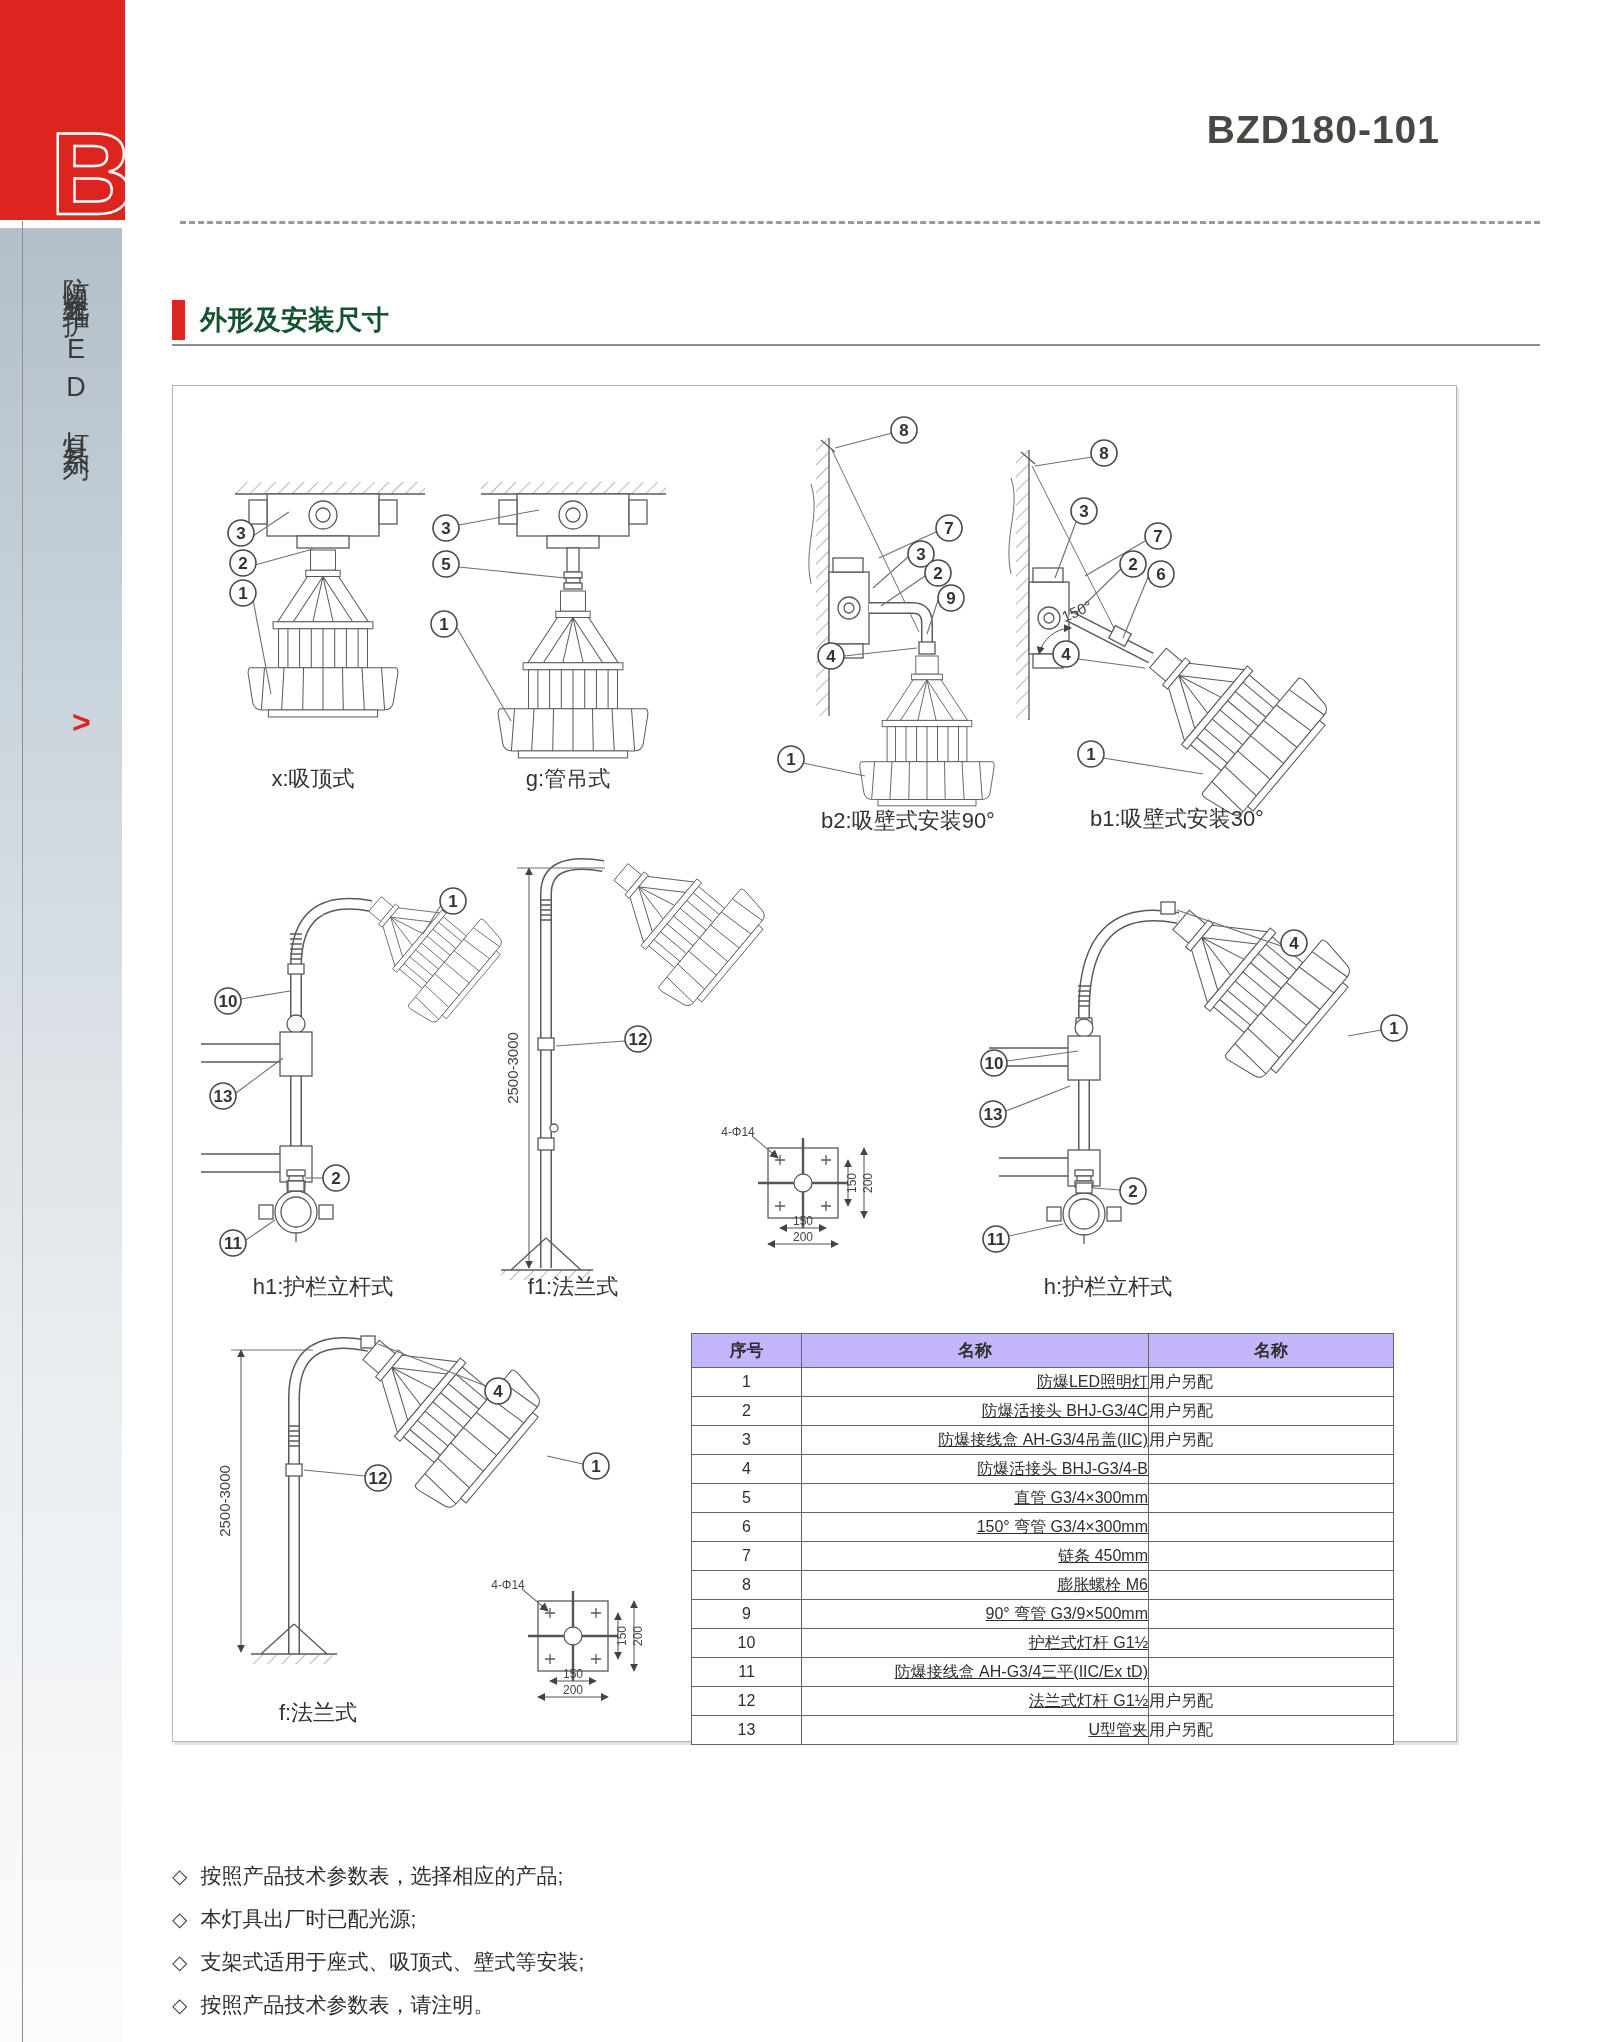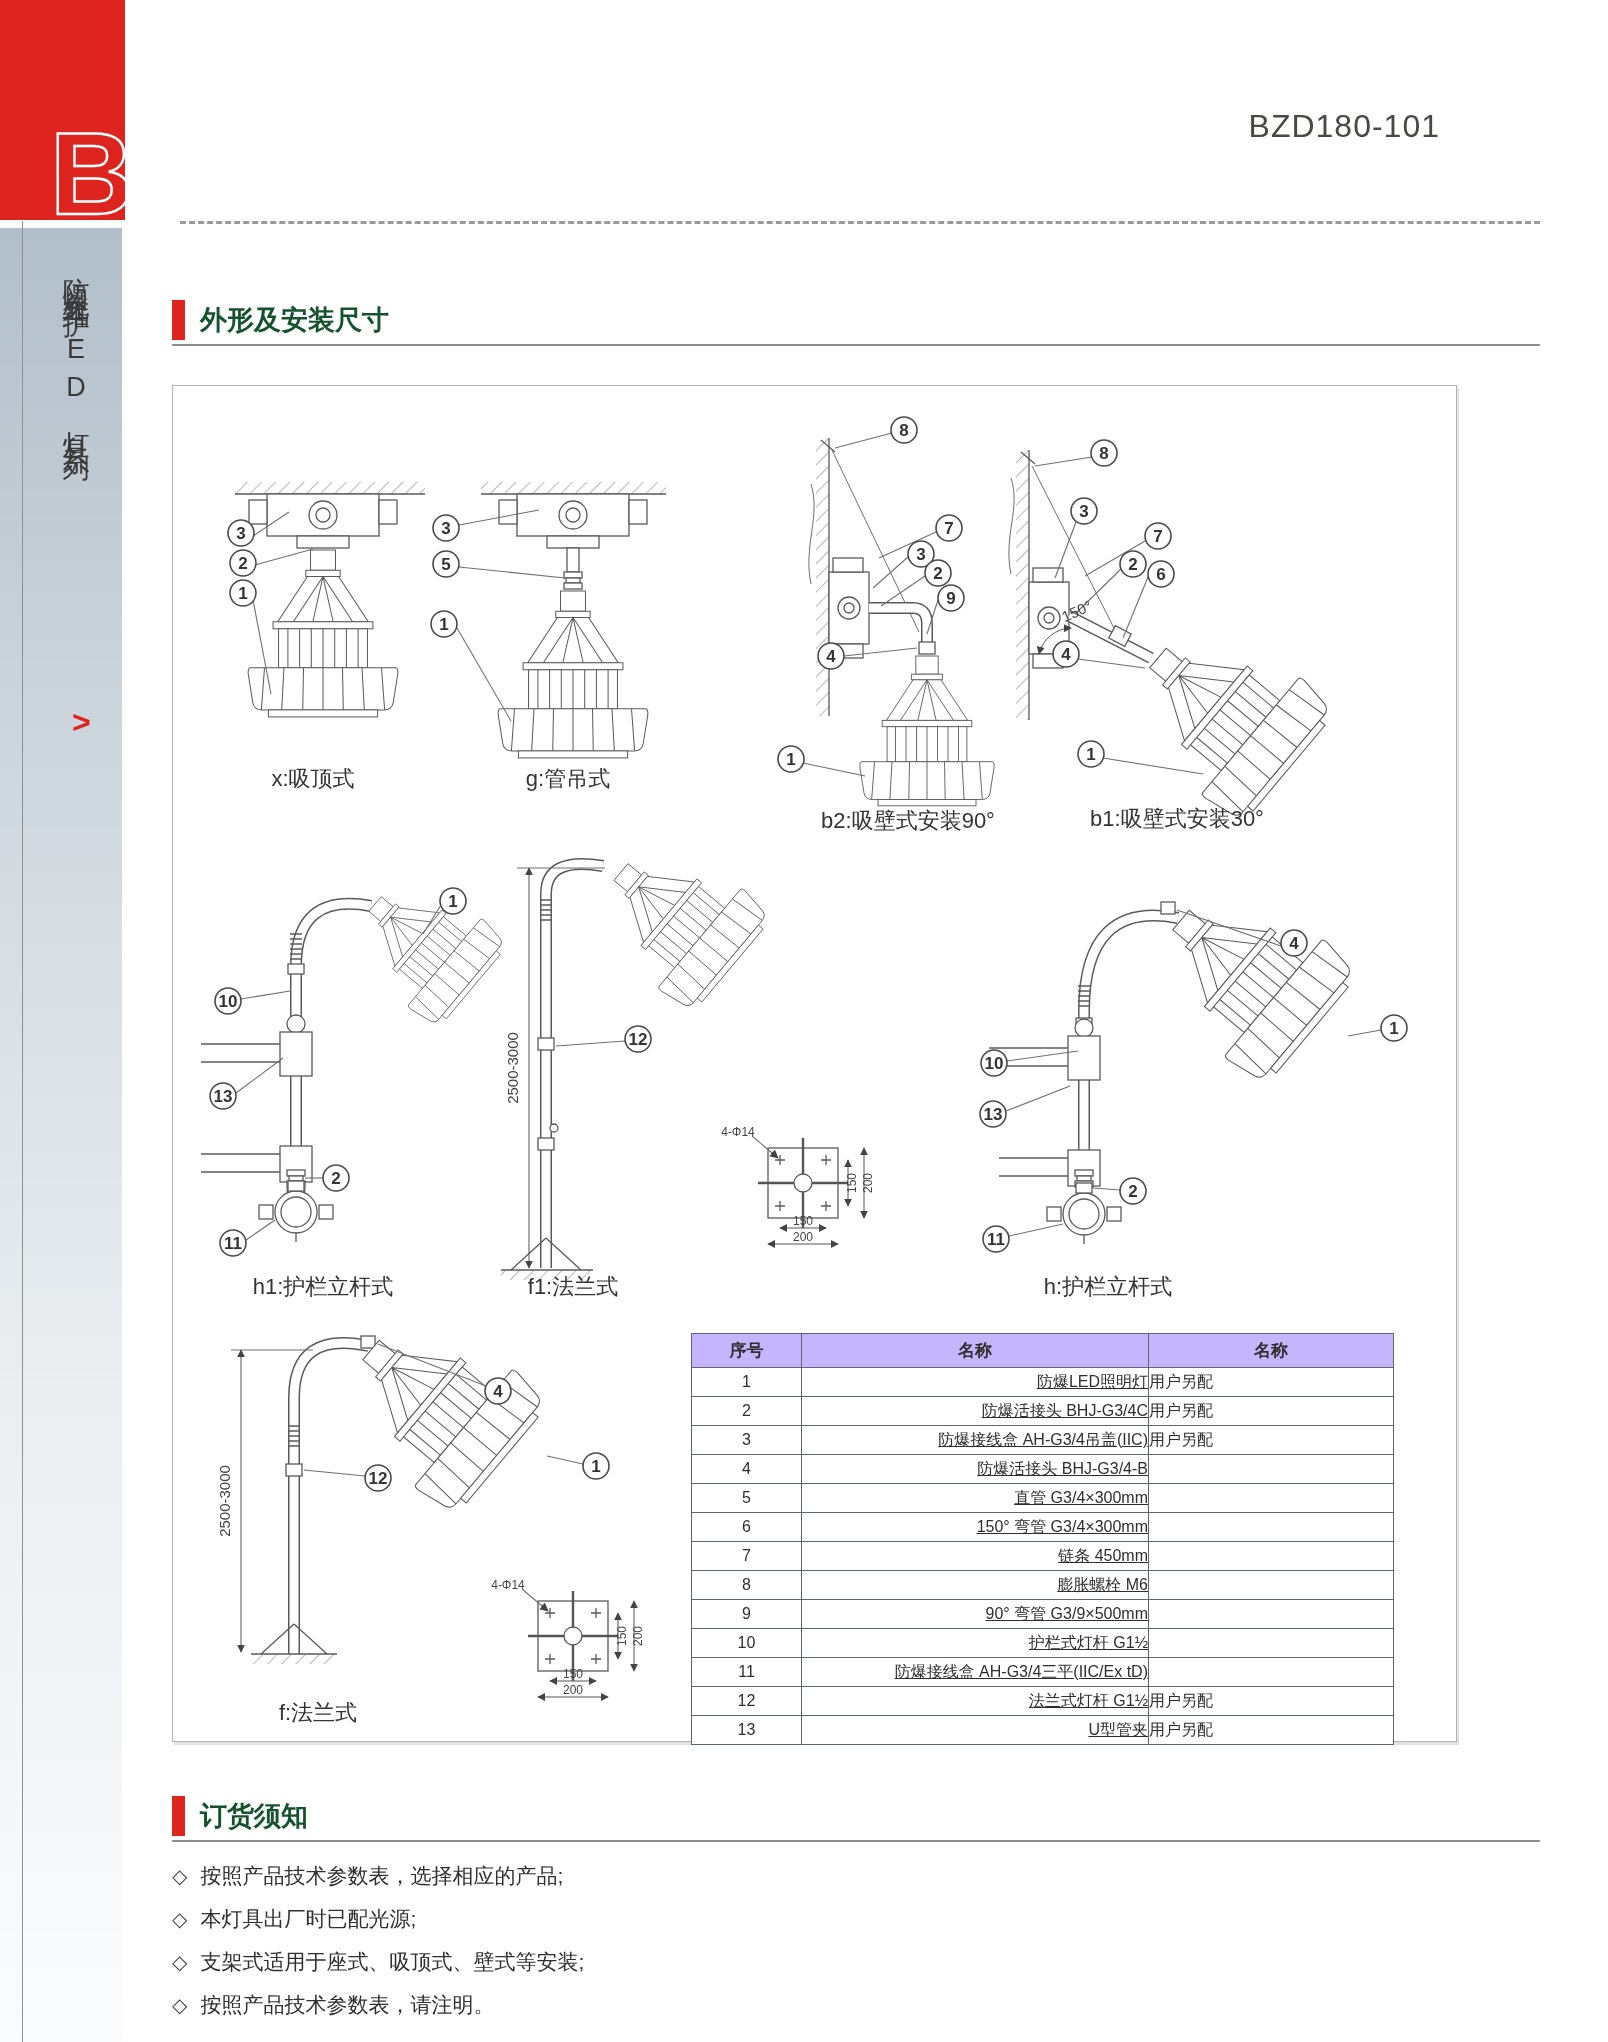--- a/index.html
+++ b/index.html
@@ -10,21 +10,21 @@
   .logo-block { position:absolute; left:0; top:0; width:125px; height:220px;
                 background:#dd241f; overflow:hidden; }
   .side-strip { position:absolute; left:0; top:228px; width:122px; height:1814px;
                 background:linear-gradient(to bottom,#b2bec9 0%,#cdd6dd 28%,#e9edf0 62%,#fbfcfd 100%); }
   .side-vline { position:absolute; left:22px; top:221px; width:1px; height:1821px; background:#8f8f8f; }
   .side-text  { position:absolute; left:58px; top:256px; writing-mode:vertical-rl; text-orientation:upright;
                 font-size:27px; letter-spacing:8px; color:#3a3a3a; }
   .side-arrow { position:absolute; left:72px; top:704px; color:#dd241f; font-size:32px; font-weight:bold; }
 
   
-  .model    { position:absolute; top:108px; right:168px; font-size:32px; font-weight:normal;
+  .model    { position:absolute; top:108px; right:168px; font-size:39px; font-weight:bold;
               color:#4b4844; letter-spacing:1px; }
   .subtitle { position:absolute; top:157px; right:168px; font-size:30px; font-weight:bold; color:#4b4844; }
   .dashline { position:absolute; top:221px; left:180px; width:1360px; height:0;
               border-top:3px dashed #9a9a9a; }
 
   
   .sec-h { position:absolute; left:172px; width:1368px; display:flex; align-items:flex-start;
            border-bottom:2px solid #8d8d8d; padding-bottom:4px; }
   .sec-bar { width:13px; height:40px; background:#dd241f; margin-right:15px; flex:0 0 auto; }
   .sec-title { font-size:27px; font-weight:bold; color:#14532d; line-height:40px; }
@@ -463,24 +463,20 @@
           </tr>
         <tr>
             <td class="c1">13</td>
             <td class="c2">U型管夹</td>
             <td class="c3">用户另配</td>
           </tr>
       </tbody>
     </table>
   </div>
 
-  <div class="sec-h" style="top:1796px;">
-    <span class="sec-bar"></span>
-    <span class="sec-title">订货须知</span>
-  </div>
 
   <ul class="notes">
     <li>
         <span class="dia">◇</span>
         <span>按照产品技术参数表，选择相应的产品;</span>
       </li>
     <li>
         <span class="dia">◇</span>
         <span>本灯具出厂时已配光源;</span>
       </li>

